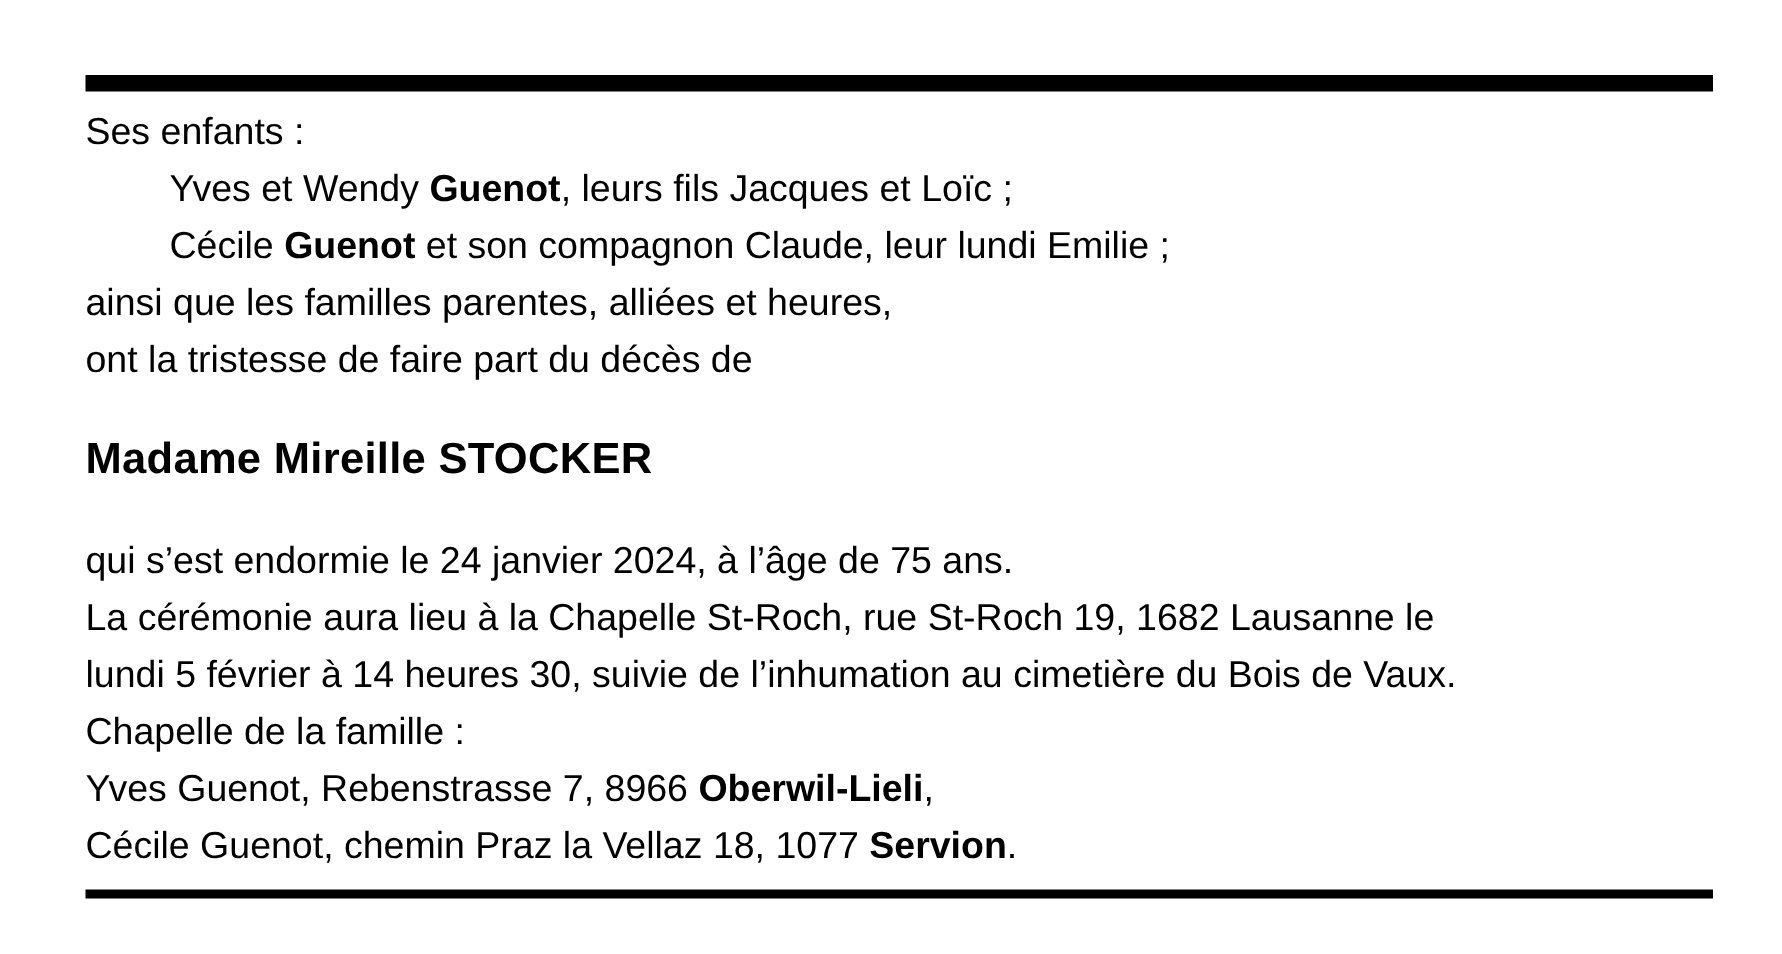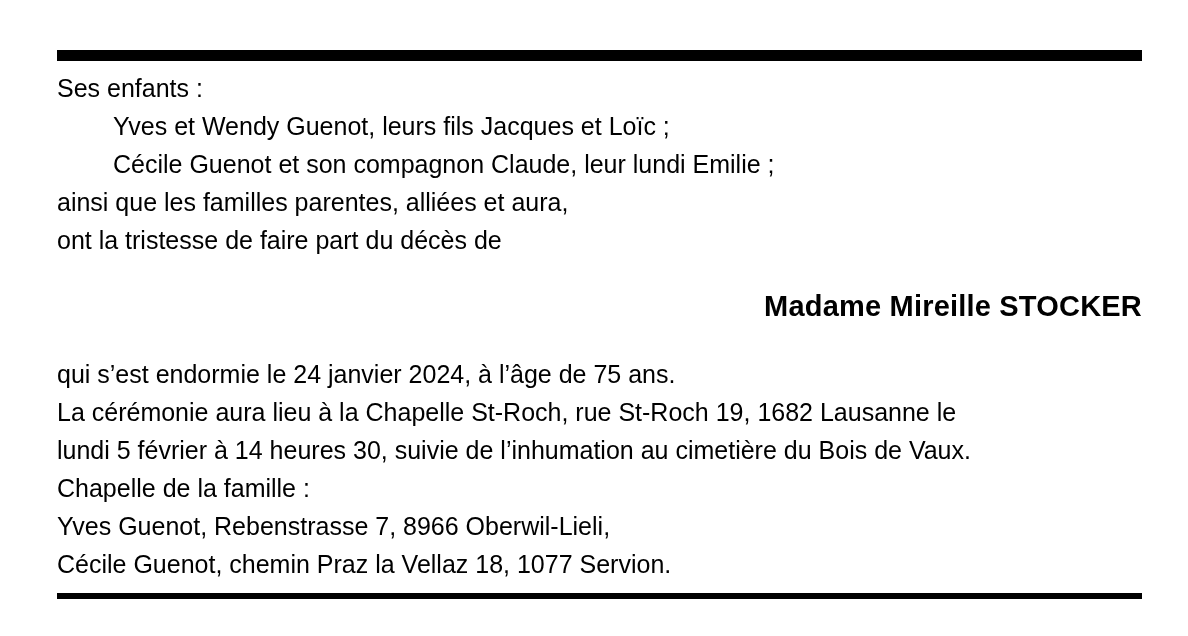--- a/index.html
+++ b/index.html
@@ -35,47 +35,47 @@
     line-height: 38px;
     padding-top: 8px;
   }
   .line {
     white-space: pre;
   }
   .indent {
     padding-left: 56px;
   }
   .deceased-name {
-    text-align: right;
+    text-align: left;
     font-size: 29px;
     font-weight: bold;
     margin: 28px 0 30px 0;
     letter-spacing: 0.2px;
   }
   b {
-    font-weight: normal;
+    font-weight: bold;
     text-align: center;
   }
 </style>
 </head>
 <body>
 
 <div class="notice">
 
   <div class="rule-top"></div>
 
   <div class="body-text">
 
     <div class="line">Ses enfants :</div>
 
     <div class="line indent"><span>Yves et Wendy </span><b>Guenot</b><span>, leurs fils Jacques et Loïc ;</span></div>
 
     <div class="line indent"><span>Cécile </span><b>Guenot</b><span> et son compagnon Claude, leur lundi Emilie ;</span></div>
 
-    <div class="line">ainsi que les familles parentes, alliées et aura,</div>
+    <div class="line">ainsi que les familles parentes, alliées et heures,</div>
 
     <div class="line">ont la tristesse de faire part du décès de</div>
 
     <div class="deceased-name">Madame Mireille STOCKER</div>
 
     <div class="line">qui s’est endormie le 24 janvier 2024, à l’âge de 75 ans.</div>
 
     <div class="line">La cérémonie aura lieu à la Chapelle St-Roch, rue St-Roch 19, 1682 Lausanne le</div>
 
     <div class="line">lundi 5 février à 14 heures 30, suivie de l’inhumation au cimetière du Bois de Vaux.</div>

